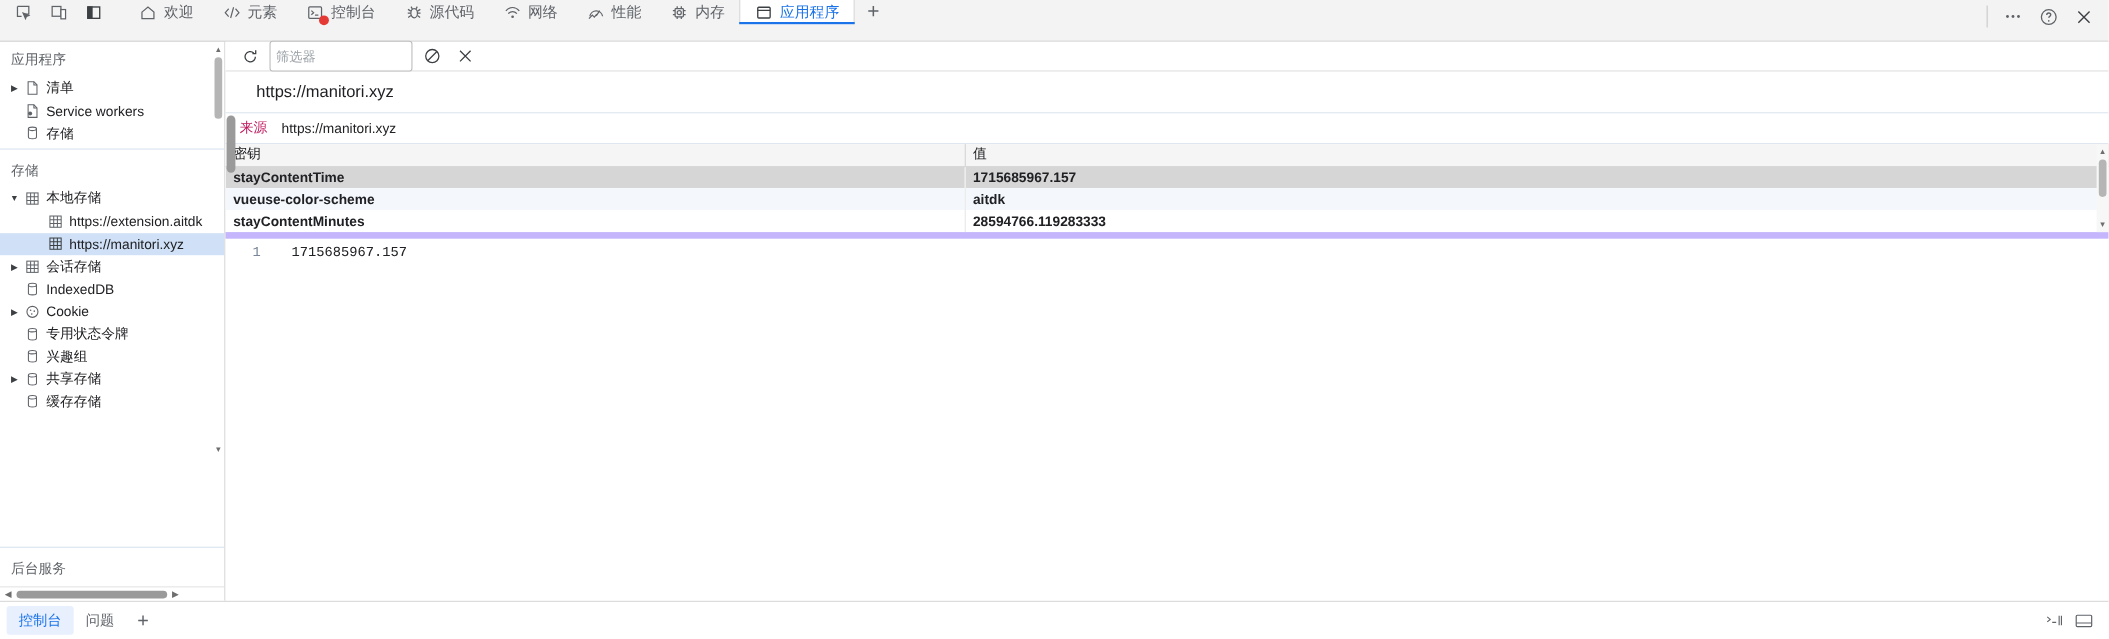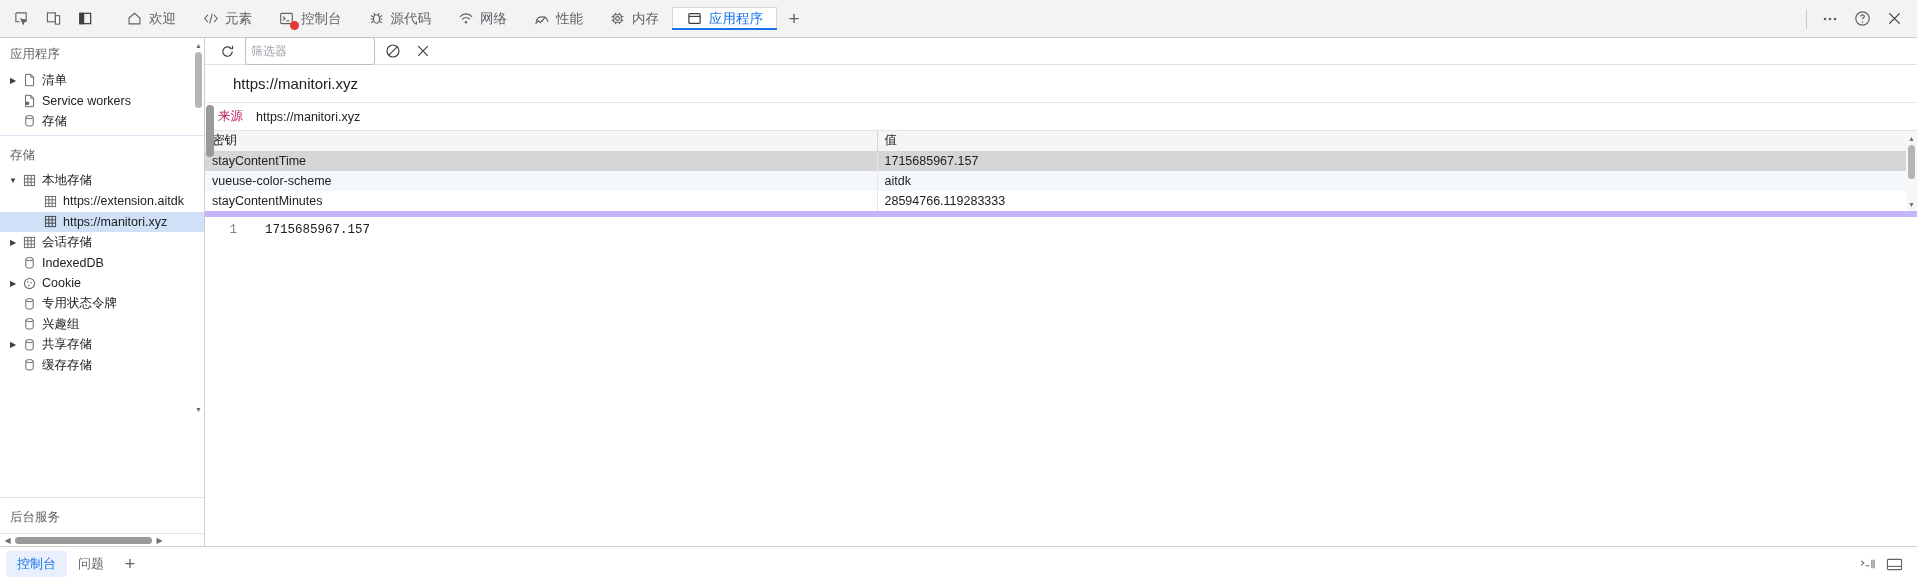--- a/index.html
+++ b/index.html
@@ -13,21 +13,21 @@
   }
   * { box-sizing: border-box; }
 
   
   .topbar {
     position: relative;
     height: 38px;
     background: #f3f3f3;
     border-bottom: 1px solid #cdcdcd;
     display: flex;
-    align-items: center;
+    align-items: flex-start;
   }
   .dock-group {
     display: flex;
     align-items: center;
     padding: 0 8px 0 10px;
     gap: 10px;
   }
   .dock-btn {
     width: 22px; height: 22px;
     display: flex; align-items: center; justify-content: center;
@@ -270,20 +270,21 @@
     border-right: 1px solid #d4d4d4;
   }
   table.kv td {
     height: 20px;
     padding: 0 0 0 7px;
     border-right: 1px solid #e8e8e8;
     color: #202124;
     overflow: hidden;
     text-overflow: ellipsis;
     white-space: nowrap;
+    font-weight: bold;
   }
   table.kv tr.row-selected td { background: #d6d6d6; }
   table.kv tr.row-alt td { background: #f4f8fd; }
   .col-key { width: 672px; }
 
   .tbl-scroll {
     position: absolute;
     top: 0; right: 0;
     width: 11px;
     height: 100%;

